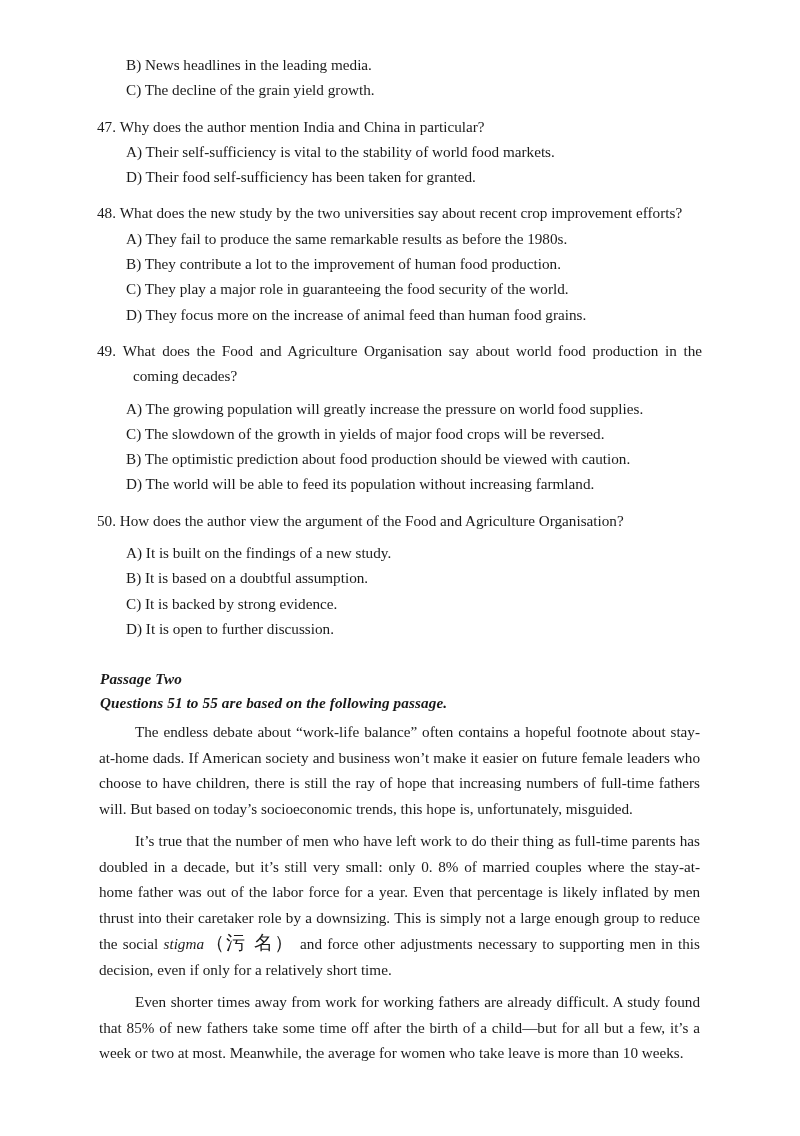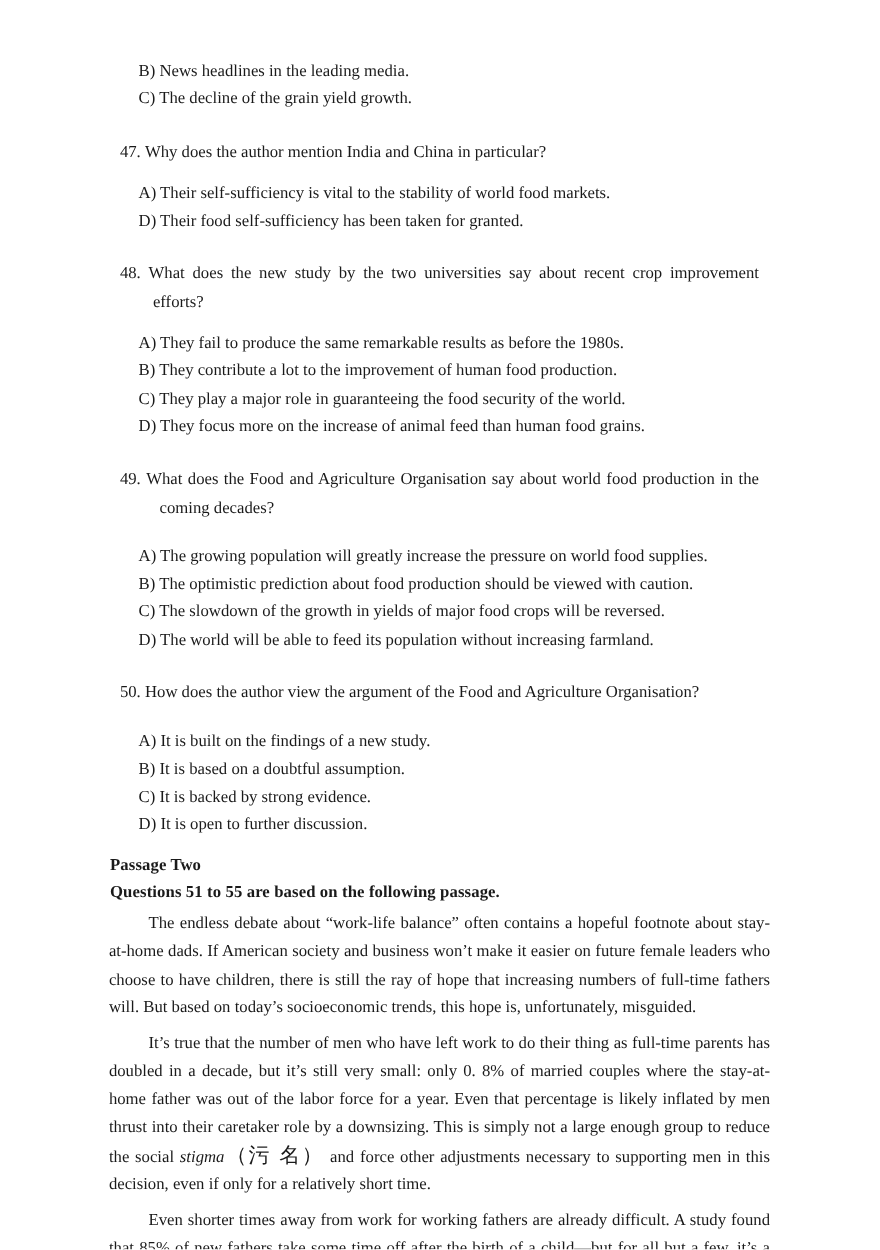--- a/index.html
+++ b/index.html
@@ -27,21 +27,21 @@
   .qblock {
     margin-bottom: 2px;
   }
   .qline {
     font-size: 15.2px;
     line-height: 25.3px;
     text-align: justify;
     text-justify: inter-word;
     padding-left: 30px;
     text-indent: -30px;
-    margin: 12px;
+    margin: 0;
   }
   .qline.q49 {
     padding-left: 36px;
     text-indent: -36px;
   }
   .opt {
     font-size: 15.2px;
     line-height: 25.3px;
     margin: 0;
     padding-left: 29px;
@@ -61,22 +61,23 @@
   
   .heading {
     font-size: 15.2px;
     line-height: 24px;
     font-weight: bold;
     margin: 0;
     padding-left: 3px;
     letter-spacing: 0.1px;
   }
   .heading-block {
-    margin-top: 12px;
+    margin-top: 26px;
     margin-bottom: 4px;
+    font-style: italic;
   }
 
   
   .para {
     font-size: 15.2px;
     line-height: 25.5px;
     text-align: justify;
     text-justify: inter-word;
     margin: 0 0 1px 0;
     text-indent: 36px;
@@ -123,22 +124,22 @@
       <p class="opt"><span class="opt-inner">B) They contribute a lot to the improvement of human food production.</span></p>
       <p class="opt"><span class="opt-inner">C) They play a major role in guaranteeing the food security of the world.</span></p>
       <p class="opt"><span class="opt-inner">D) They focus more on the increase of animal feed than human food grains.</span></p>
     </div>
     <div class="gap-after-options"></div>
 
     <div class="qblock">
       <p class="qline q49"><span>49.</span>&nbsp;<span>What does the Food and Agriculture Organisation say about world food production in the coming decades?</span></p>
       <div class="gap-small"></div>
       <p class="opt"><span class="opt-inner">A) The growing population will greatly increase the pressure on world food supplies.</span></p>
+      <p class="opt"><span class="opt-inner">C) The slowdown of the growth in yields of major food crops will be reversed.</span></p>
       <p class="opt"><span class="opt-inner">B) The optimistic prediction about food production should be viewed with caution.</span></p>
-      <p class="opt"><span class="opt-inner">C) The slowdown of the growth in yields of major food crops will be reversed.</span></p>
       <p class="opt"><span class="opt-inner">D) The world will be able to feed its population without increasing farmland.</span></p>
     </div>
     <div class="gap-after-options"></div>
 
     <div class="qblock">
       <p class="qline"><span>50.</span>&nbsp;<span>How does the author view the argument of the Food and Agriculture Organisation?</span></p>
       <div class="gap-small"></div>
       <p class="opt"><span class="opt-inner">A) It is built on the findings of a new study.</span></p>
       <p class="opt"><span class="opt-inner">B) It is based on a doubtful assumption.</span></p>
       <p class="opt"><span class="opt-inner">C) It is backed by strong evidence.</span></p>

